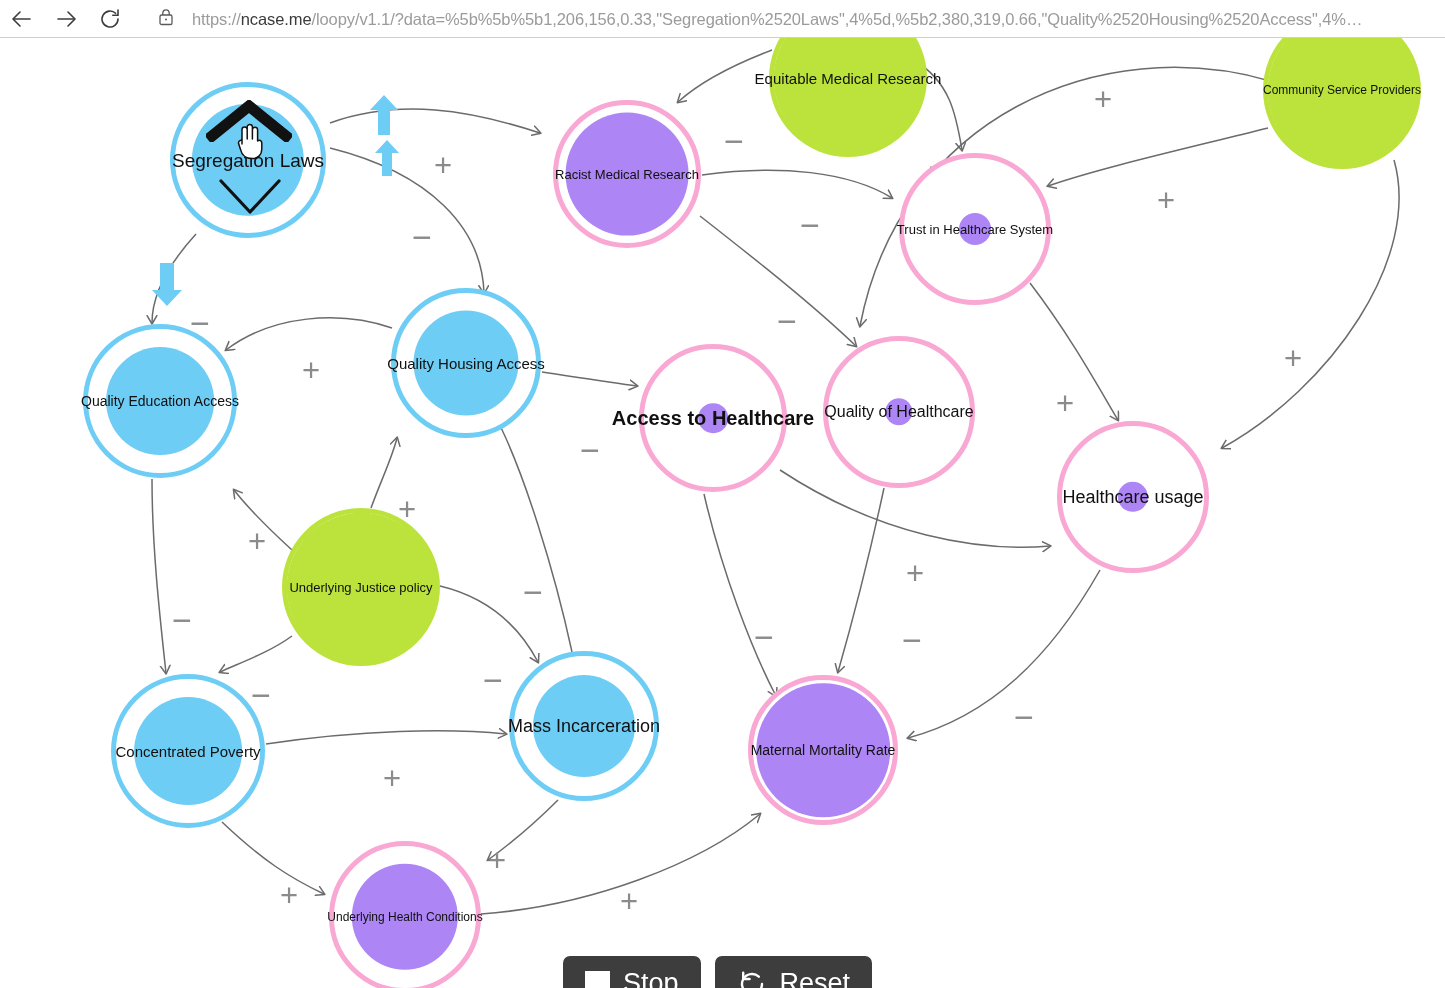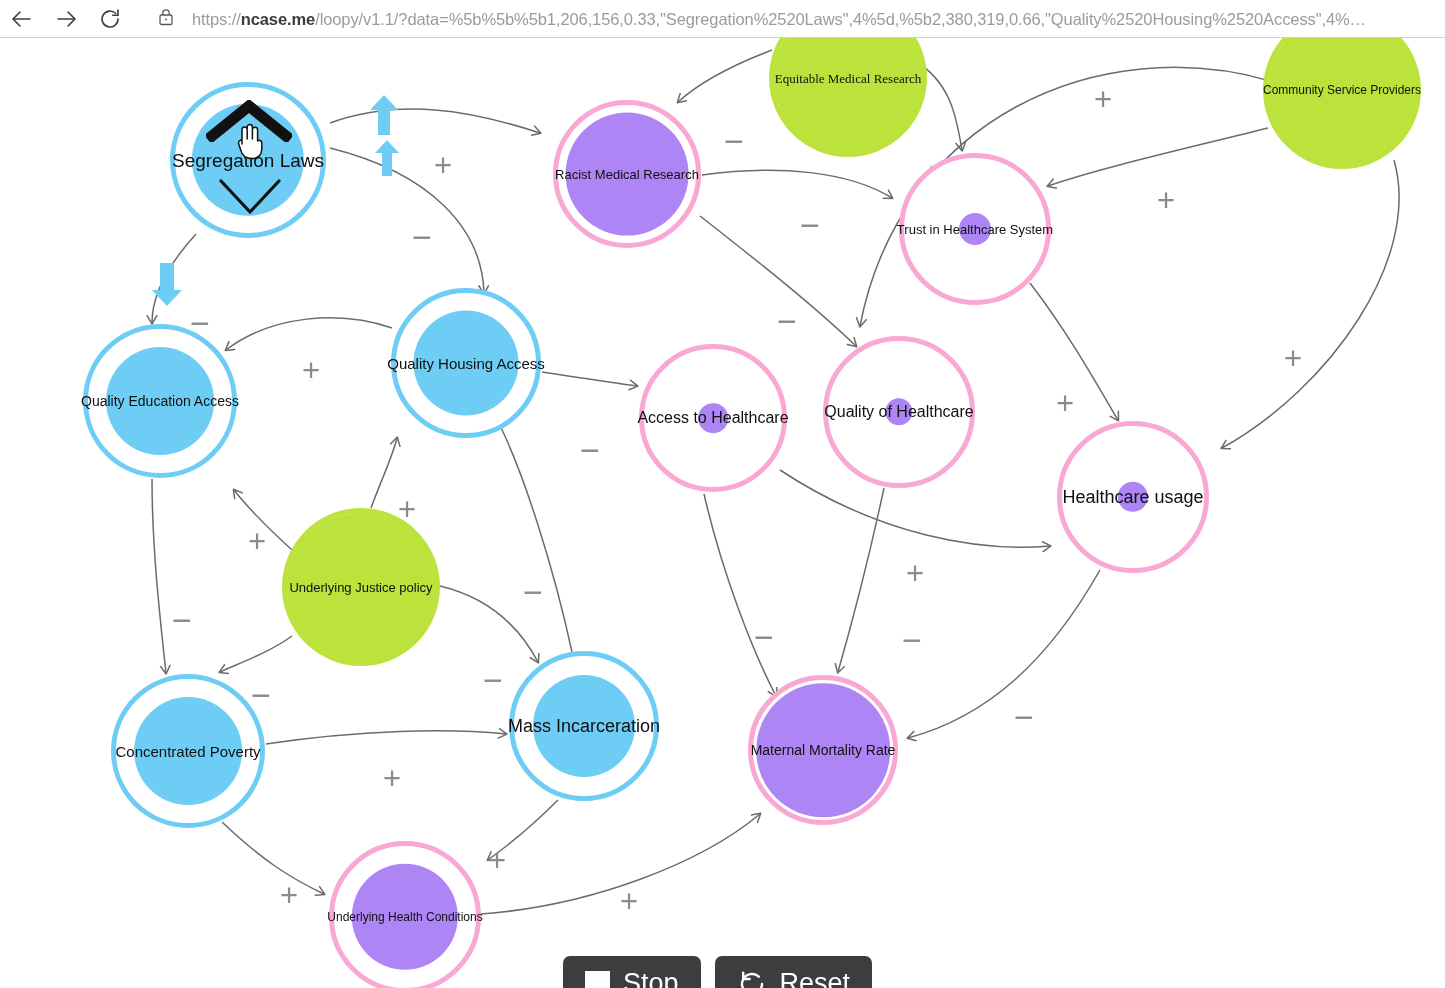--- a/index.html
+++ b/index.html
@@ -34,21 +34,21 @@
     font-size:16.5px;
     color:#9b9b9b;
     white-space:nowrap;
     overflow:hidden;
     text-overflow:clip;
     letter-spacing:-0.1px;
     padding-left:6px;
     flex:1 1 auto;
     line-height:38px;
   }
-  #url-text .host{color:#3b3b3b;font-weight:bold;}
+  #url-text .host{color:#3b3b3b;}
 
   
   #canvas-area{
     position:absolute;left:0;top:38px;width:1445px;height:950px;
     background:#ffffff;
     overflow:hidden;
   }
   #edge-layer{position:absolute;left:0;top:0;width:1445px;height:950px;}
 
   
@@ -289,37 +289,37 @@
       <div class="node blue" style="left: 509px; top: 613px; width: 150px; height: 150px;">
         <div class="fill" style="width: 102px; height: 102px;"></div>
         <span class="label" style="font-size: 18px;">Mass Incarceration</span>
       </div>
       <div class="node green" style="left: 282px; top: 470px; width: 158px; height: 158px;">
         <div class="fill" style="width: 148.52px; height: 148.52px;"></div>
         <span class="label" style="font-size: 13px;">Underlying Justice policy</span>
       </div>
       <div class="node green" style="left: 769px; top: -39px; width: 158px; height: 158px;">
         <div class="fill" style="width: 148.52px; height: 148.52px;"></div>
-        <span class="label" style="font-size: 13px; font-family: Liberation Serif, serif;">Equitable Medical Research</span>
+        <span class="label" style="font-size: 15px;">Equitable Medical Research</span>
       </div>
       <div class="node green" style="left: 1263px; top: -27px; width: 158px; height: 158px;">
         <div class="fill" style="width: 148.52px; height: 148.52px;"></div>
         <span class="label" style="font-size: 12px;">Community Service Providers</span>
       </div>
       <div class="node purple" style="left: 553px; top: 62px; width: 148px; height: 148px;">
         <div class="fill" style="width: 122.84px; height: 122.84px;"></div>
         <span class="label" style="font-size: 13px;">Racist Medical Research</span>
       </div>
       <div class="node purple" style="left: 899px; top: 115px; width: 152px; height: 152px;">
         <div class="fill" style="width: 31.92px; height: 31.92px;"></div>
         <span class="label" style="font-size: 13px;">Trust in Healthcare System</span>
       </div>
       <div class="node purple" style="left: 639px; top: 306px; width: 148px; height: 148px;">
         <div class="fill" style="width: 29.6px; height: 29.6px;"></div>
-        <span class="label" style="font-size: 16px;">Access to Healthcare</span>
+        <span class="label" style="font-size: 20px; font-weight: bold;">Access to Healthcare</span>
       </div>
       <div class="node purple" style="left: 823px; top: 298px; width: 152px; height: 152px;">
         <div class="fill" style="width: 27.36px; height: 27.36px;"></div>
         <span class="label" style="font-size: 16px;">Quality of Healthcare</span>
       </div>
       <div class="node purple" style="left: 1057px; top: 383px; width: 152px; height: 152px;">
         <div class="fill" style="width: 30.4px; height: 30.4px;"></div>
         <span class="label" style="font-size: 18px;">Healthcare usage</span>
       </div>
       <div class="node purple" style="left: 748px; top: 637px; width: 150px; height: 150px;">

